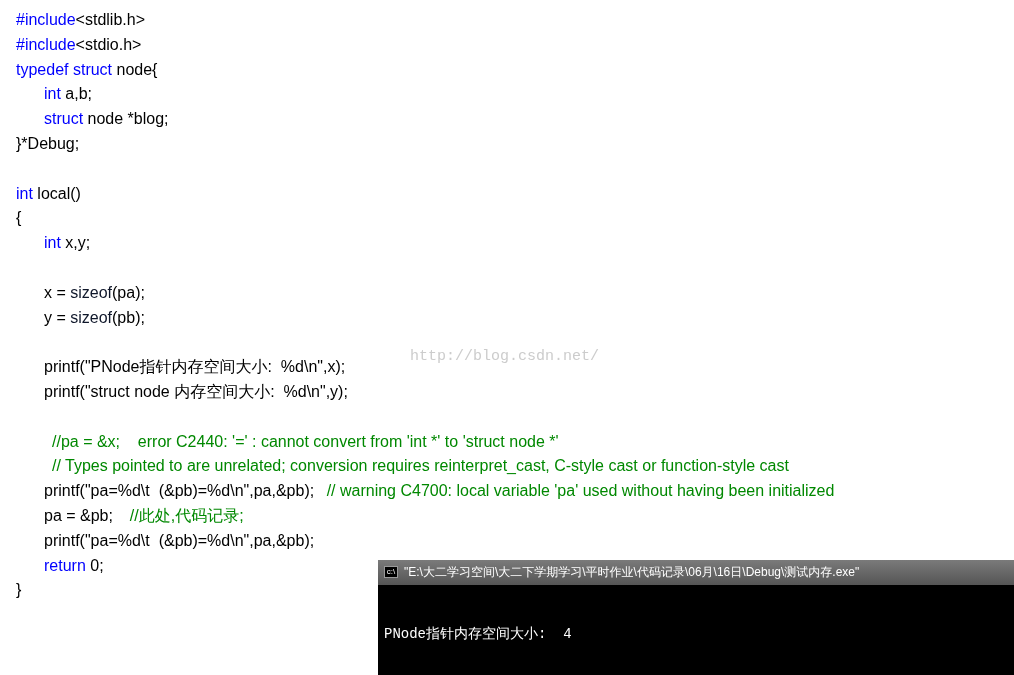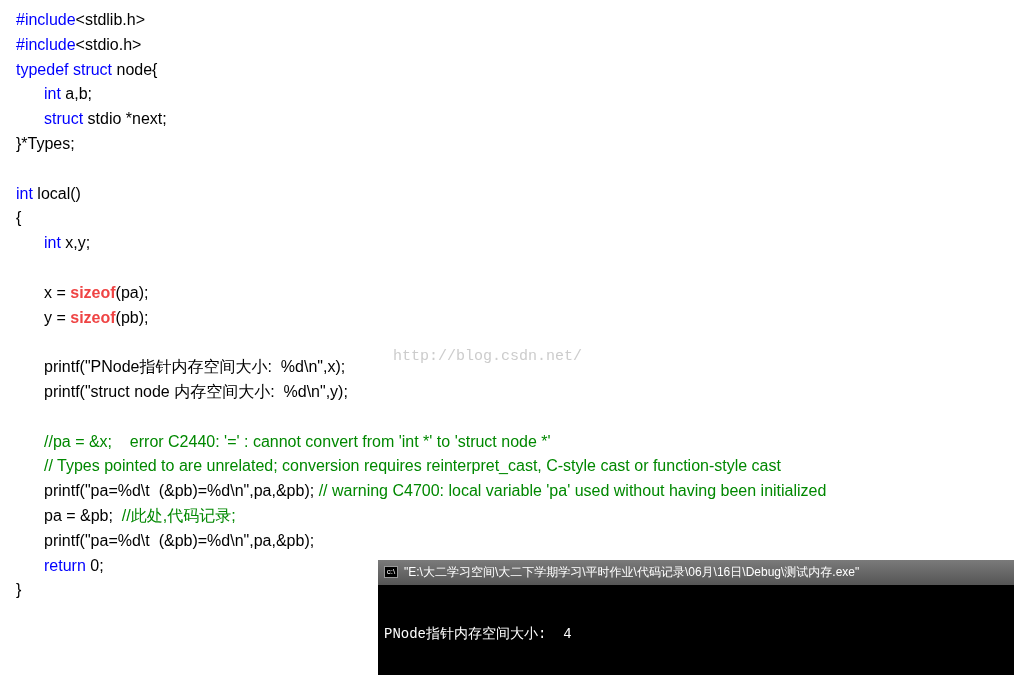--- a/index.html
+++ b/index.html
@@ -11,28 +11,28 @@
       padding: 8px 16px;
       position: relative;
       width: 1014px;
       height: 675px;
       overflow: hidden;
     }
     .code-line { white-space: pre; }
     .kw-preproc { color: #0000ff; }
     .kw-type { color: #0000ff; }
     .kw-keyword { color: #0000ff; }
-    .kw-func { color: #ef4444; font-weight: bold; }
-    .comment { color: #008800; }
+    .kw-func { color: #0f172a; }
+    .comment { color: #008800; margin-left: 8px; }
     .plain { color: #000000; }
     .indent { display: inline-block; width: 28px; }
     .watermark {
       position: absolute;
       top: 345px;
-      left: 393px;
+      left: 410px;
       color: #cccccc;
       font-family: "Courier New", monospace;
       font-size: 15px;
       pointer-events: none;
       z-index: 1;
     }
     .console-window {
       position: absolute;
       top: 560px;
       left: 378px;
@@ -74,22 +74,22 @@
 </head>
 <body>
 
 <div class="watermark">http://blog.csdn.net/</div>
 
 <div class="code-area">
   <div class="code-line"><span class="kw-preproc">#include</span><span class="plain">&lt;stdlib.h&gt;</span></div>
   <div class="code-line"><span class="kw-preproc">#include</span><span class="plain">&lt;stdio.h&gt;</span></div>
   <div class="code-line"><span class="kw-keyword">typedef</span><span class="plain"> </span><span class="kw-keyword">struct</span><span class="plain"> node{</span></div>
   <div class="code-line"><span class="indent"></span><span class="kw-type">int</span><span class="plain"> a,b;</span></div>
-  <div class="code-line"><span class="indent"></span><span class="kw-keyword">struct</span><span class="plain"> stdio *next;</span></div>
-  <div class="code-line"><span class="plain">}*Types;</span></div>
+  <div class="code-line"><span class="indent"></span><span class="kw-keyword">struct</span><span class="plain"> node *blog;</span></div>
+  <div class="code-line"><span class="plain">}*Debug;</span></div>
   <div class="code-line">&nbsp;</div>
   <div class="code-line"><span class="kw-type">int</span><span class="plain"> local()</span></div>
   <div class="code-line"><span class="plain">{</span></div>
   <div class="code-line"><span class="indent"></span><span class="kw-type">int</span><span class="plain"> x,y;</span></div>
   <div class="code-line">&nbsp;</div>
   <div class="code-line"><span class="indent"></span><span class="plain">x = </span><span class="kw-func">sizeof</span><span class="plain">(pa);</span></div>
   <div class="code-line"><span class="indent"></span><span class="plain">y = </span><span class="kw-func">sizeof</span><span class="plain">(pb);</span></div>
   <div class="code-line">&nbsp;</div>
   <div class="code-line"><span class="indent"></span><span class="plain">printf("PNode指针内存空间大小:  %d\n",x);</span></div>
   <div class="code-line"><span class="indent"></span><span class="plain">printf("struct node 内存空间大小:  %d\n",y);</span></div>

